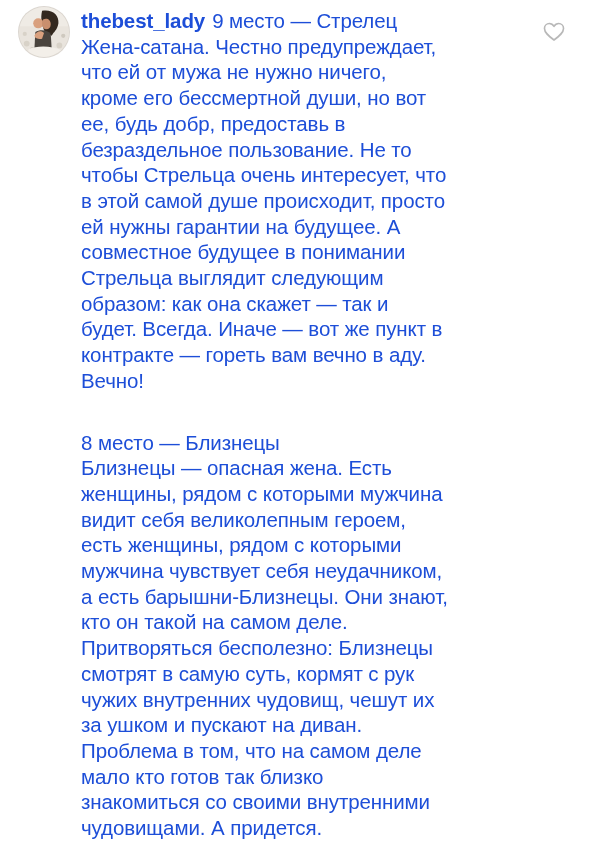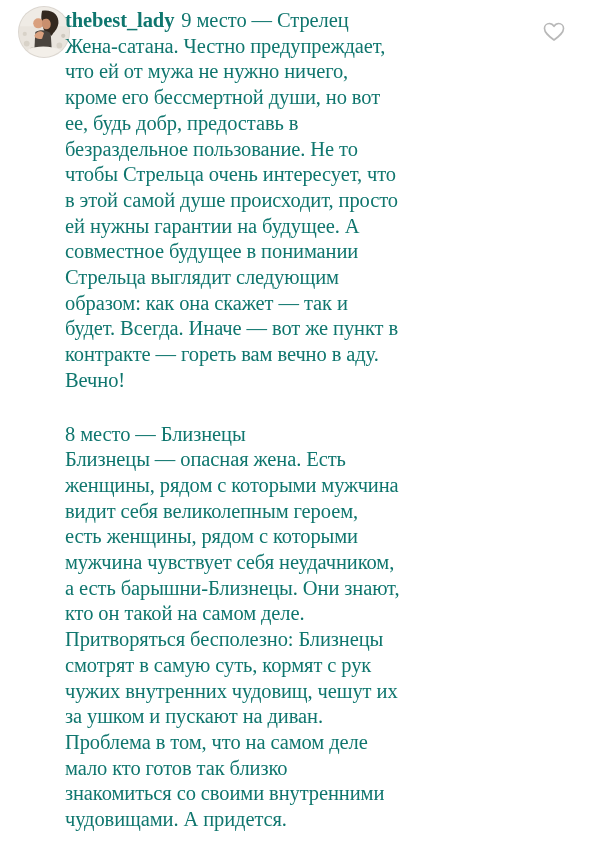--- a/index.html
+++ b/index.html
@@ -24,35 +24,34 @@
     border-radius: 50%;
     overflow: hidden;
     border: 1px solid rgba(0,0,0,0.06);
     box-sizing: border-box;
     cursor: pointer;
     background: #e9e4dd;
   }
   .avatar svg { display: block; width: 100%; height: 100%; }
   .text-col {
     position: absolute;
-    left: 65px;
+    left: 81px;
     top: 8px;
     width: 472px;
-    color: #0f766e;
+    color: #1d4ed8;
     font-size: 20.5px;
     line-height: 25.7px;
     letter-spacing: -0.1px;
-    font-family: Liberation Serif, serif;
   }
   .para {
     white-space: pre-line;
     margin: 0;
   }
   .para-2 {
-    margin-top: 28px;
+    margin-top: 36px;
   }
   .username {
     font-weight: 700;
     margin-right: 7px;
     cursor: pointer;
     white-space: nowrap;
   }
   .like-btn {
     position: absolute;
     left: 539px;

